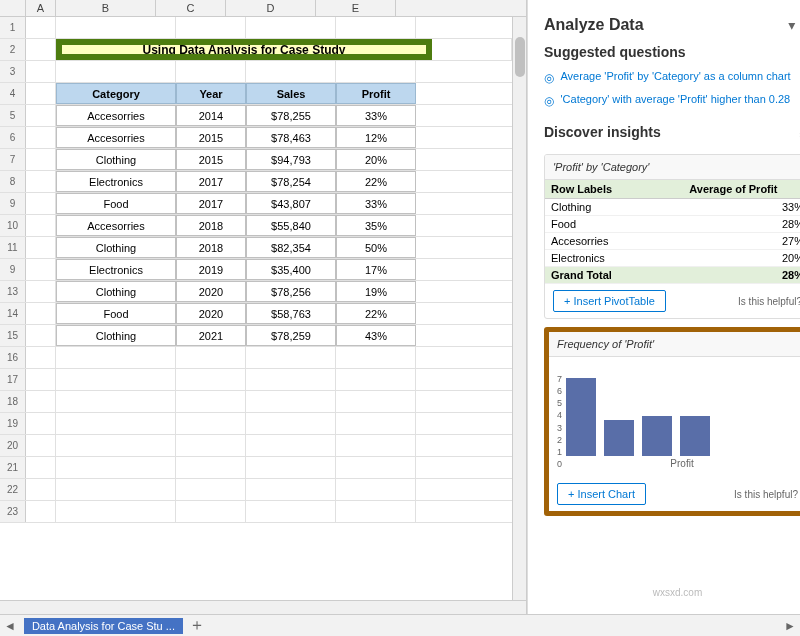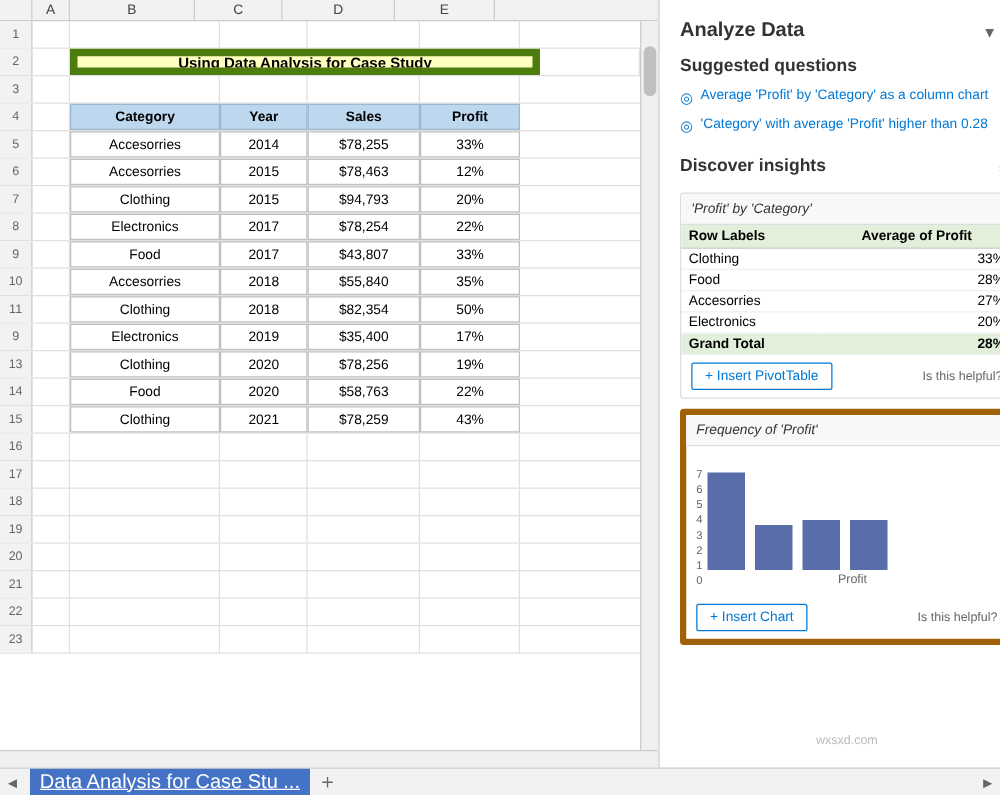--- a/index.html
+++ b/index.html
@@ -49,21 +49,21 @@
     
     .data-row .cell.col-b,
     .data-row .cell.col-c,
     .data-row .cell.col-d,
     .data-row .cell.col-e {
       border: 1px solid #c0c0c0;
     }
 
     
     .bottom-bar { height: 22px; background: #f2f2f2; display: flex; align-items: center; border-top: 1px solid #ccc; }
-    .sheet-tab { background: #4472c4; color: white; padding: 2px 8px; font-size: 16px; margin-left: 4px; cursor: pointer; text-decoration: underline; }
+    .sheet-tab { background: #4472c4; color: white; padding: 2px 8px; font-size: 11px; margin-left: 4px; cursor: pointer; }
 
     
     .analyze-panel { flex: 0 0 300px; background: #fff; display: flex; flex-direction: column; border-left: 1px solid #ddd; padding: 16px; overflow-y: auto; }
 
     .panel-header { display: flex; align-items: center; justify-content: space-between; margin-bottom: 10px; }
     .panel-title { font-size: 16px; font-weight: 600; color: #333; }
     .panel-controls { display: flex; gap: 4px; color: #666; font-size: 14px; }
 
     .search-box { display: flex; align-items: center; border: 1px solid #ccc; border-radius: 3px; padding: 5px 8px; margin-bottom: 10px; gap: 6px; }
     .search-icon-green { width: 20px; height: 20px; background: #107c41; border-radius: 2px; display: flex; align-items: center; justify-content: center; color: white; font-size: 12px; flex-shrink: 0; }

